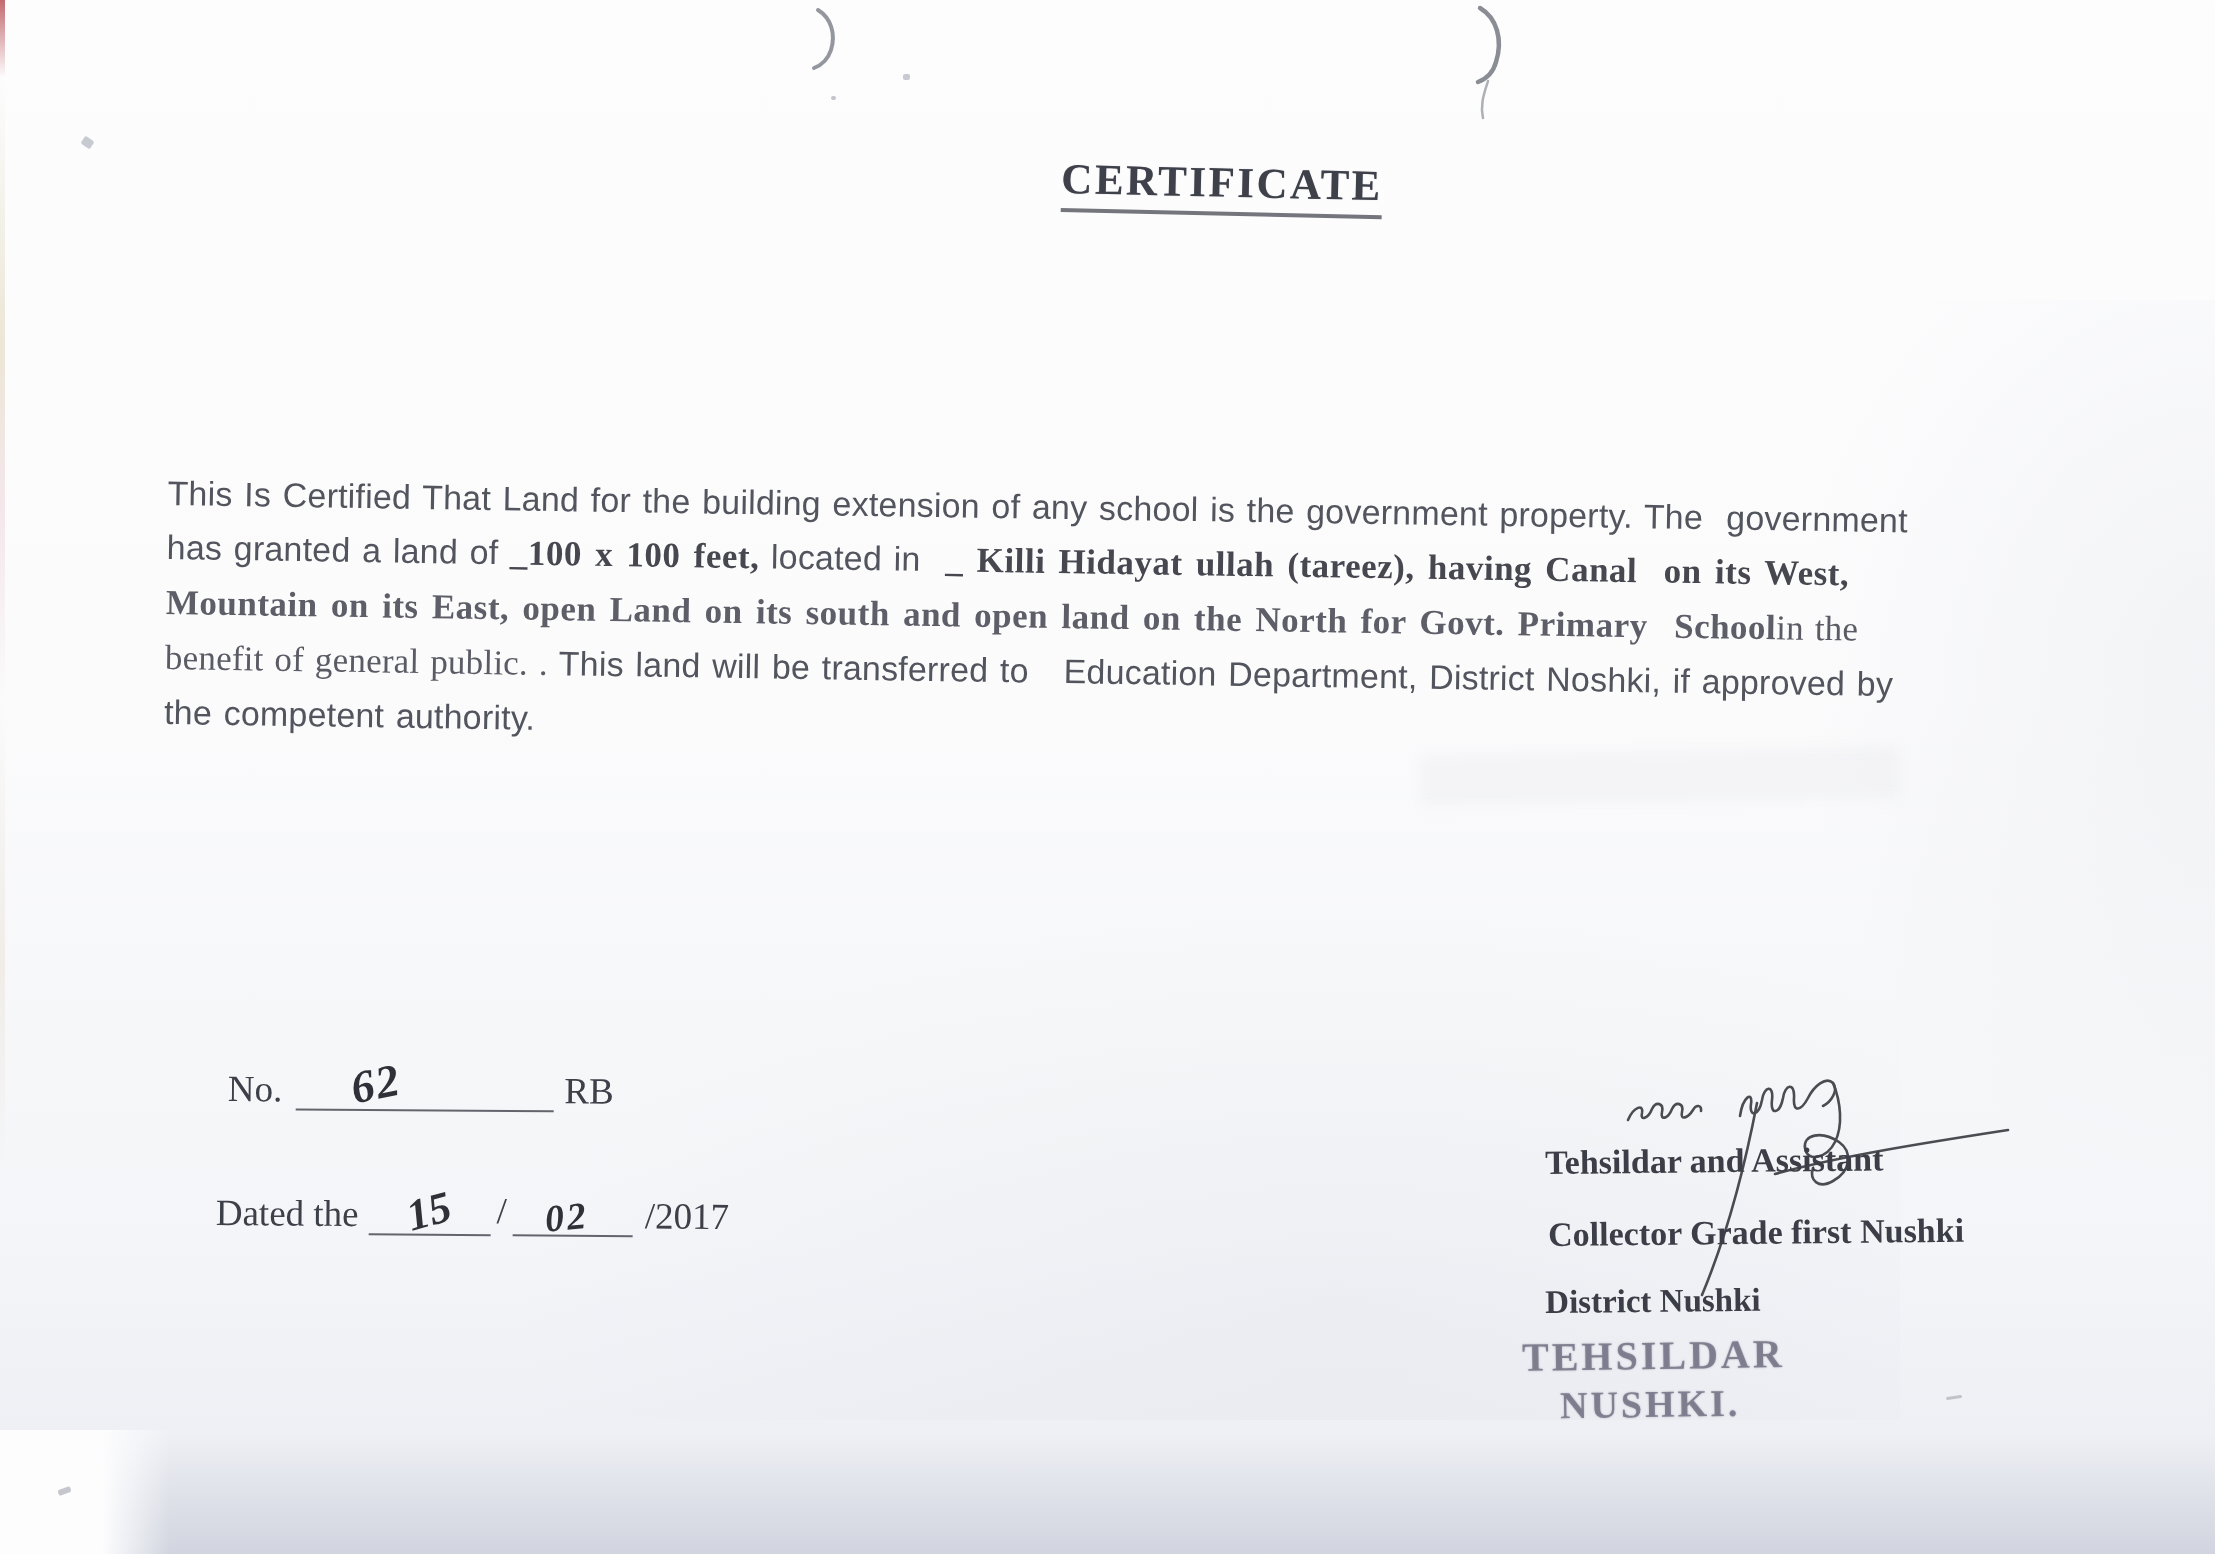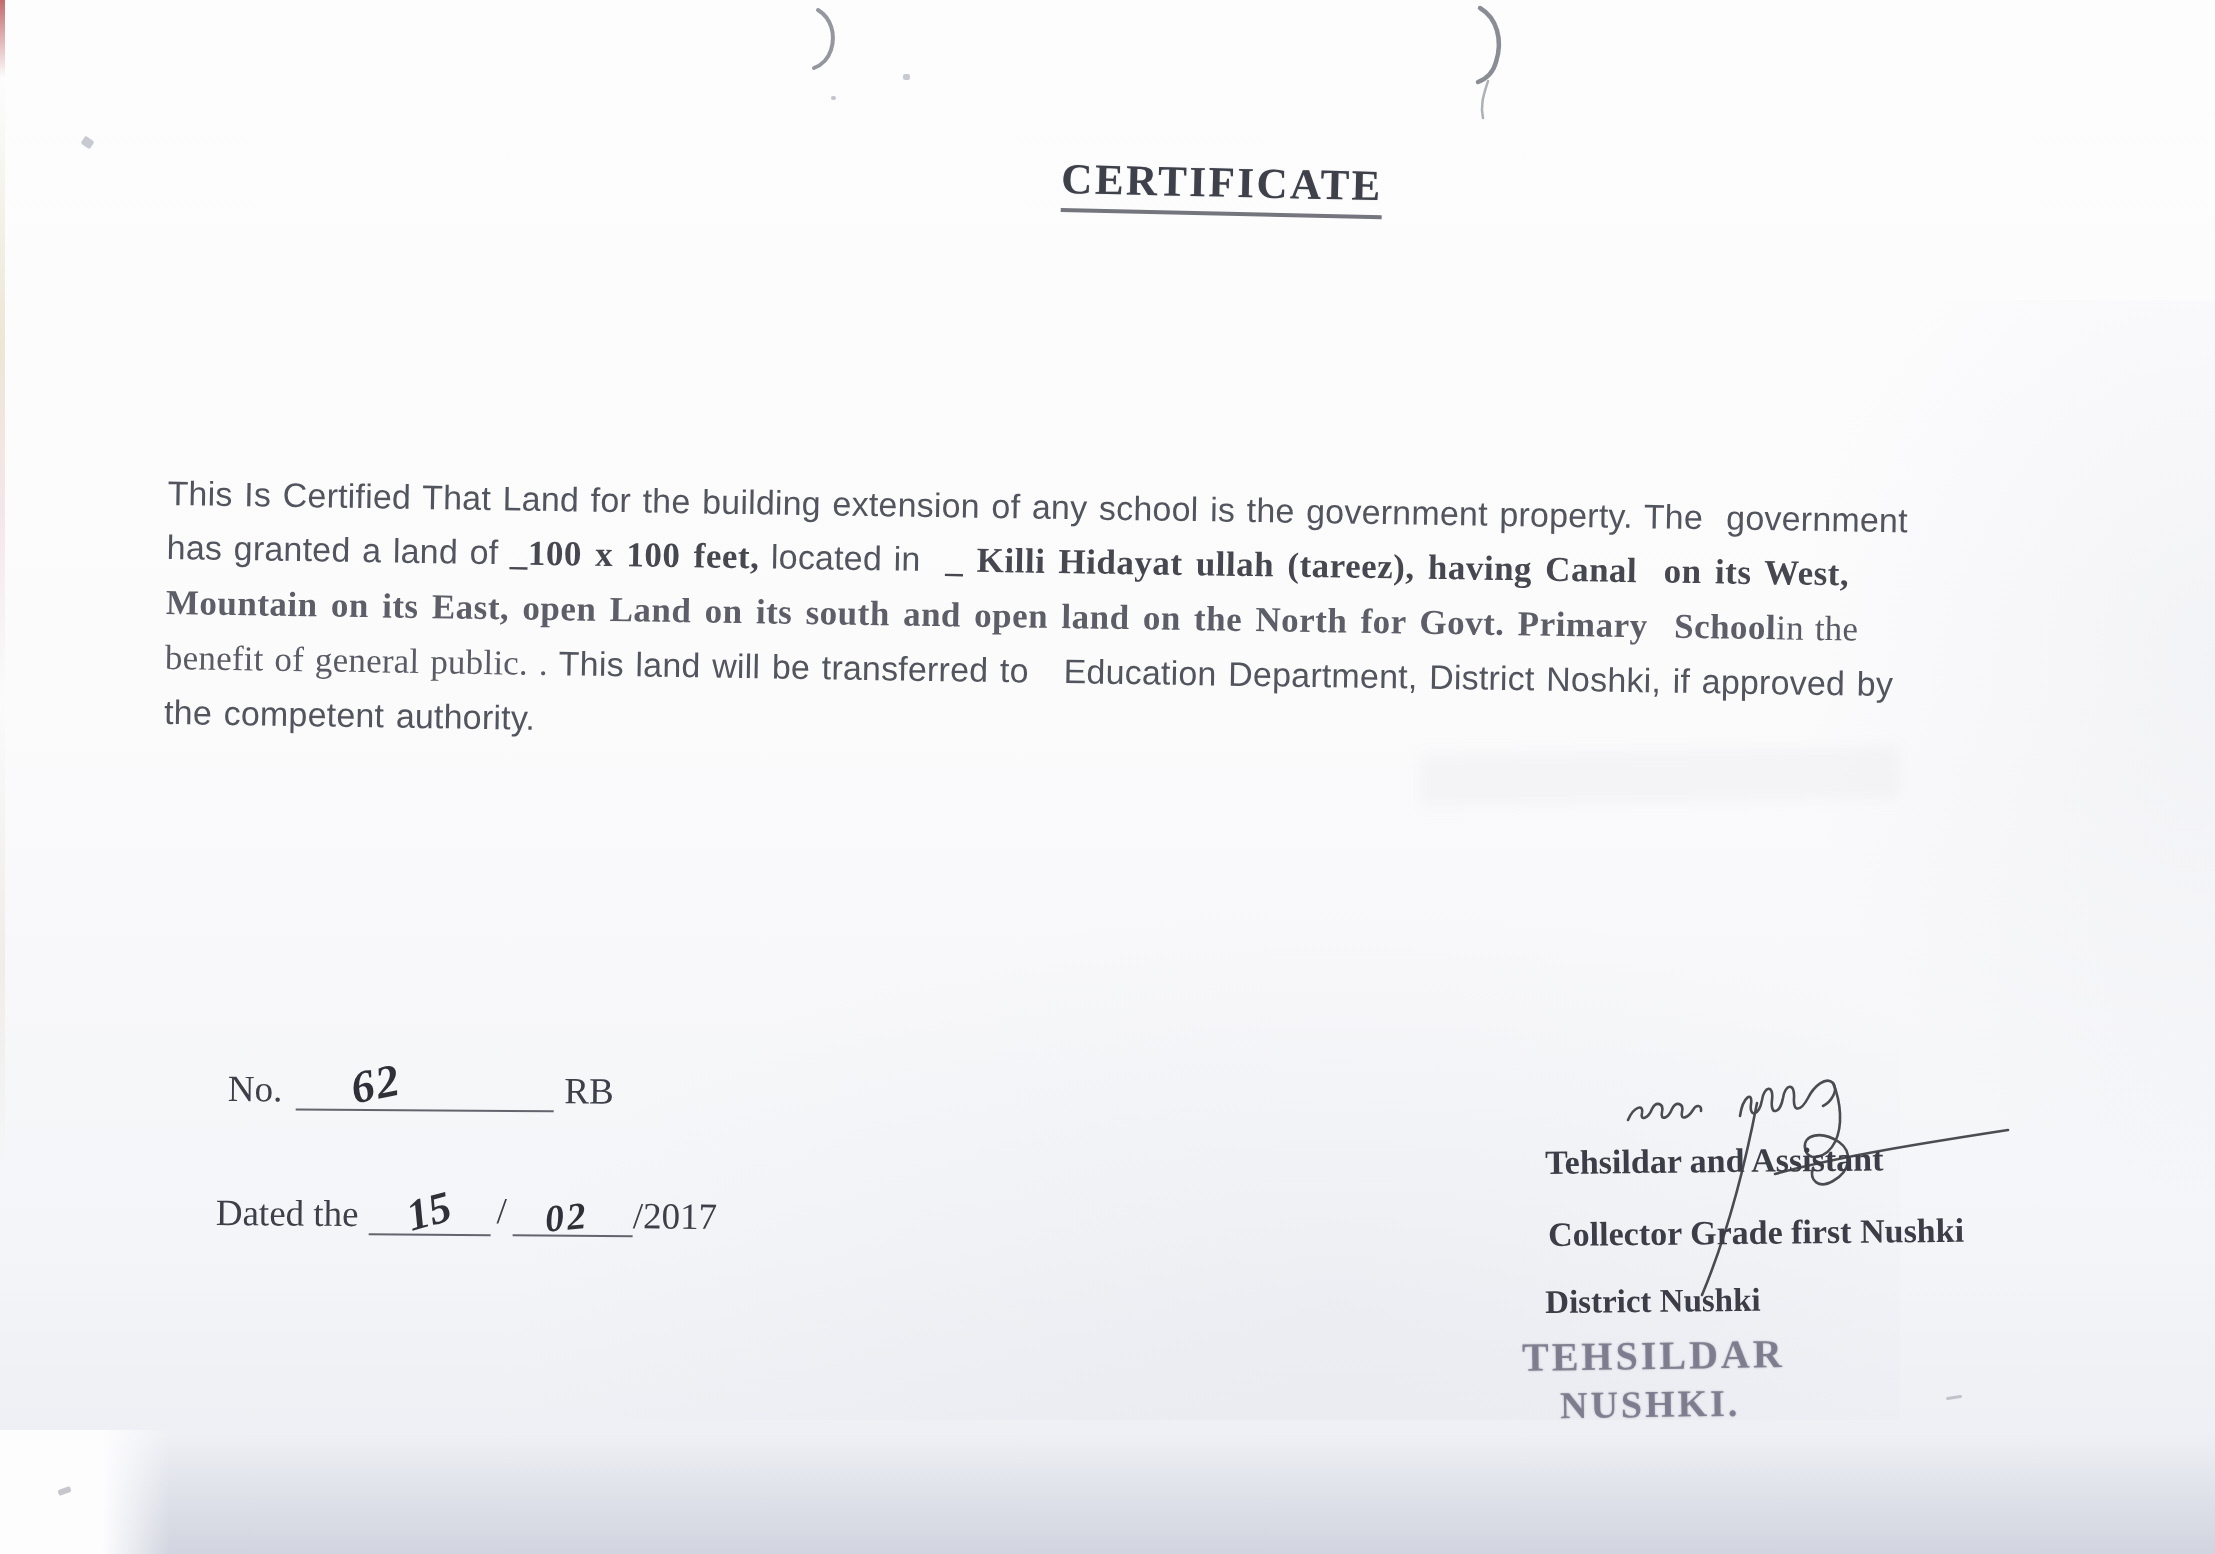--- a/index.html
+++ b/index.html
@@ -43,21 +43,21 @@
   .hand{position:absolute;font-style:italic;font-weight:700;color:#303138;font-family:"Liberation Serif",serif;}
   .hand-62{left:55px;top:-10px;font-size:46px;transform:rotate(-12deg);letter-spacing:2px;}
   
   .date{position:absolute;left:216px;top:1190px;transform:rotate(0.45deg);transform-origin:0 0;
     font-size:37px;color:#3e4049;display:flex;align-items:flex-end;}
   .date .u2{width:122px;margin-left:10px;}
   .date .u3{width:120px;margin-left:6px;}
   .date .sep{margin-left:6px;position:relative;top:-4px;}
   .hand-15{left:38px;top:-6px;font-size:44px;transform:rotate(-16deg);}
   .hand-02{left:32px;top:2px;font-size:38px;transform:rotate(-6deg);letter-spacing:3px;}
-  .date .year{margin-left:0;}
+  .date .year{margin-left:12px;}
   
   .sig-line{position:absolute;font-weight:700;color:#3c3e47;transform:rotate(-0.6deg);transform-origin:0 0;}
   .sig-1{left:1545px;top:1144px;font-size:34px;}
   .sig-2{left:1548px;top:1216px;font-size:34px;}
   .sig-3{left:1545px;top:1284px;font-size:33px;}
   .stamp{position:absolute;font-weight:700;color:rgba(104,104,124,0.72);letter-spacing:3px;
     text-shadow:0 0 2px rgba(104,104,124,0.45);transform:rotate(-0.8deg);}
   .stamp-1{left:1522px;top:1332px;font-size:40px;}
   .stamp-2{left:1560px;top:1382px;font-size:38px;}
   .sig-svg{position:absolute;left:1590px;top:1058px;}

